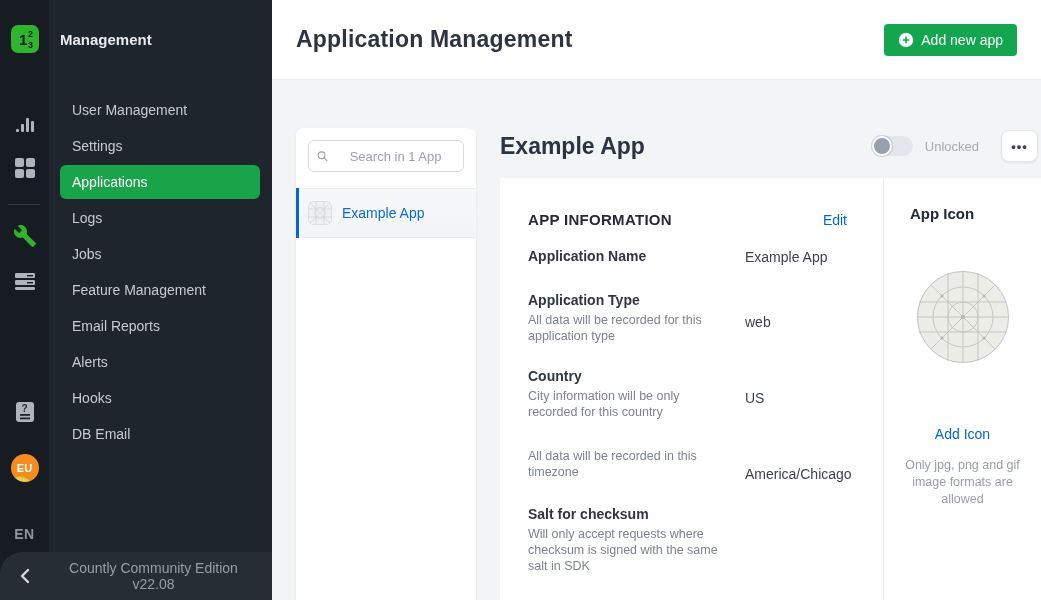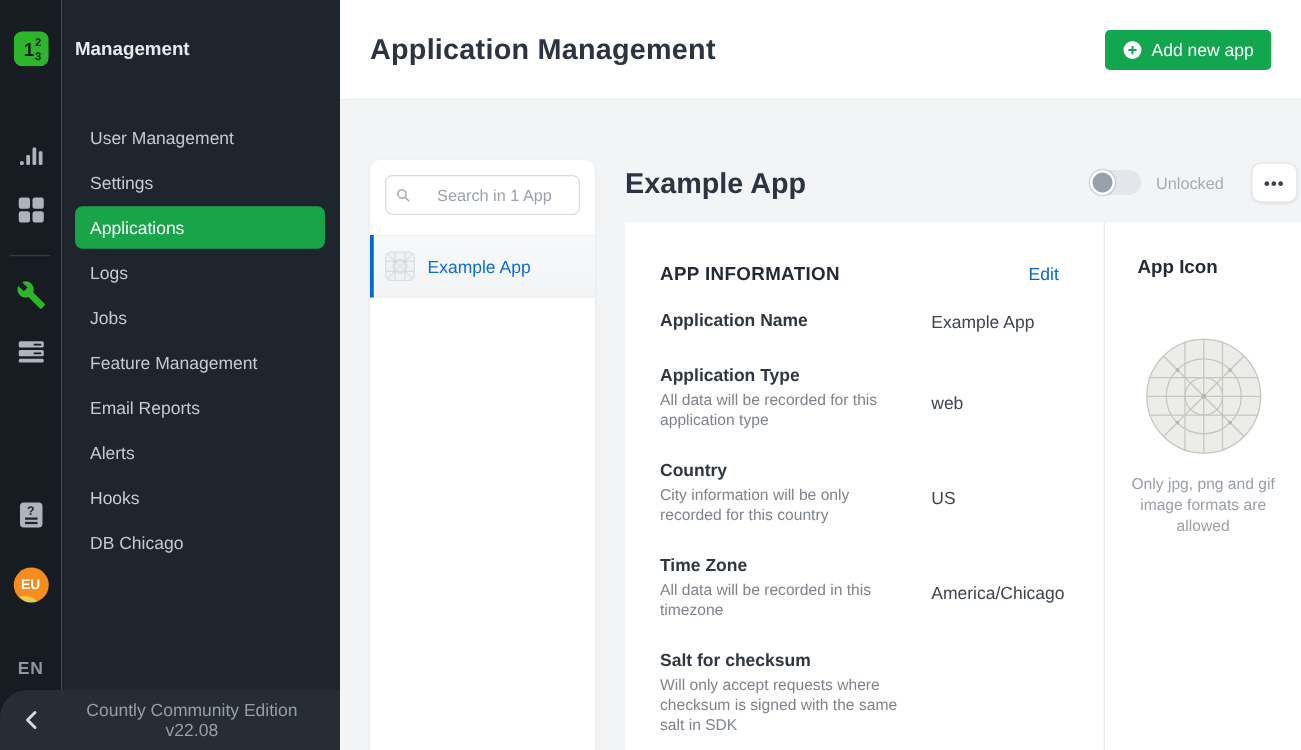--- a/index.html
+++ b/index.html
@@ -198,21 +198,21 @@
   <div class="menu">
     <div class="menu-item">User Management</div>
     <div class="menu-item">Settings</div>
     <div class="menu-item active">Applications</div>
     <div class="menu-item">Logs</div>
     <div class="menu-item">Jobs</div>
     <div class="menu-item">Feature Management</div>
     <div class="menu-item">Email Reports</div>
     <div class="menu-item">Alerts</div>
     <div class="menu-item">Hooks</div>
-    <div class="menu-item">DB Chicago</div>
+    <div class="menu-item">DB Email</div>
   </div>
 </div>
 
 <div class="side-footer">
   <div class="collapse">
     <svg width="14" height="16" viewBox="0 0 12 16">
       <polyline points="9,2 3,8 9,14" fill="none" stroke="#d6d9dc" stroke-width="2.4" stroke-linecap="round" stroke-linejoin="round"></polyline>
     </svg>
   </div>
   <div class="version">Countly Community Edition v22.08</div>
@@ -295,21 +295,20 @@
   <div class="field-row">
     <div class="f-left">
       <div class="f-label">Country</div>
       <div class="f-desc">City information will be only recorded for this country</div>
     </div>
     <div class="f-value">US</div>
   </div>
 
   <div class="field-row">
     <div class="f-left">
-      <div class="f-label">Time Zone</div>
       <div class="f-desc">All data will be recorded in this timezone</div>
     </div>
     <div class="f-value">America/Chicago</div>
   </div>
 
   <div class="field-row">
     <div class="f-left">
       <div class="f-label">Salt for checksum</div>
       <div class="f-desc">Will only accept requests where checksum is signed with the same salt in SDK</div>
     </div>
@@ -335,14 +334,15 @@
       <line x1="3" y1="62" x2="91" y2="62"></line>
     </g>
     <g fill="#b6b7b0">
       <circle cx="47" cy="47" r="2"></circle>
       <circle cx="26" cy="26" r="1.5"></circle>
         <circle cx="68" cy="26" r="1.5"></circle>
       <circle cx="26" cy="68" r="1.5"></circle>
         <circle cx="68" cy="68" r="1.5"></circle>
     </g>
   </svg>
+  <a class="add-icon-link">Add Icon</a>
   <div class="icon-hint">Only jpg, png and gif image formats are allowed</div>
 </div>
 
 </body></html>

